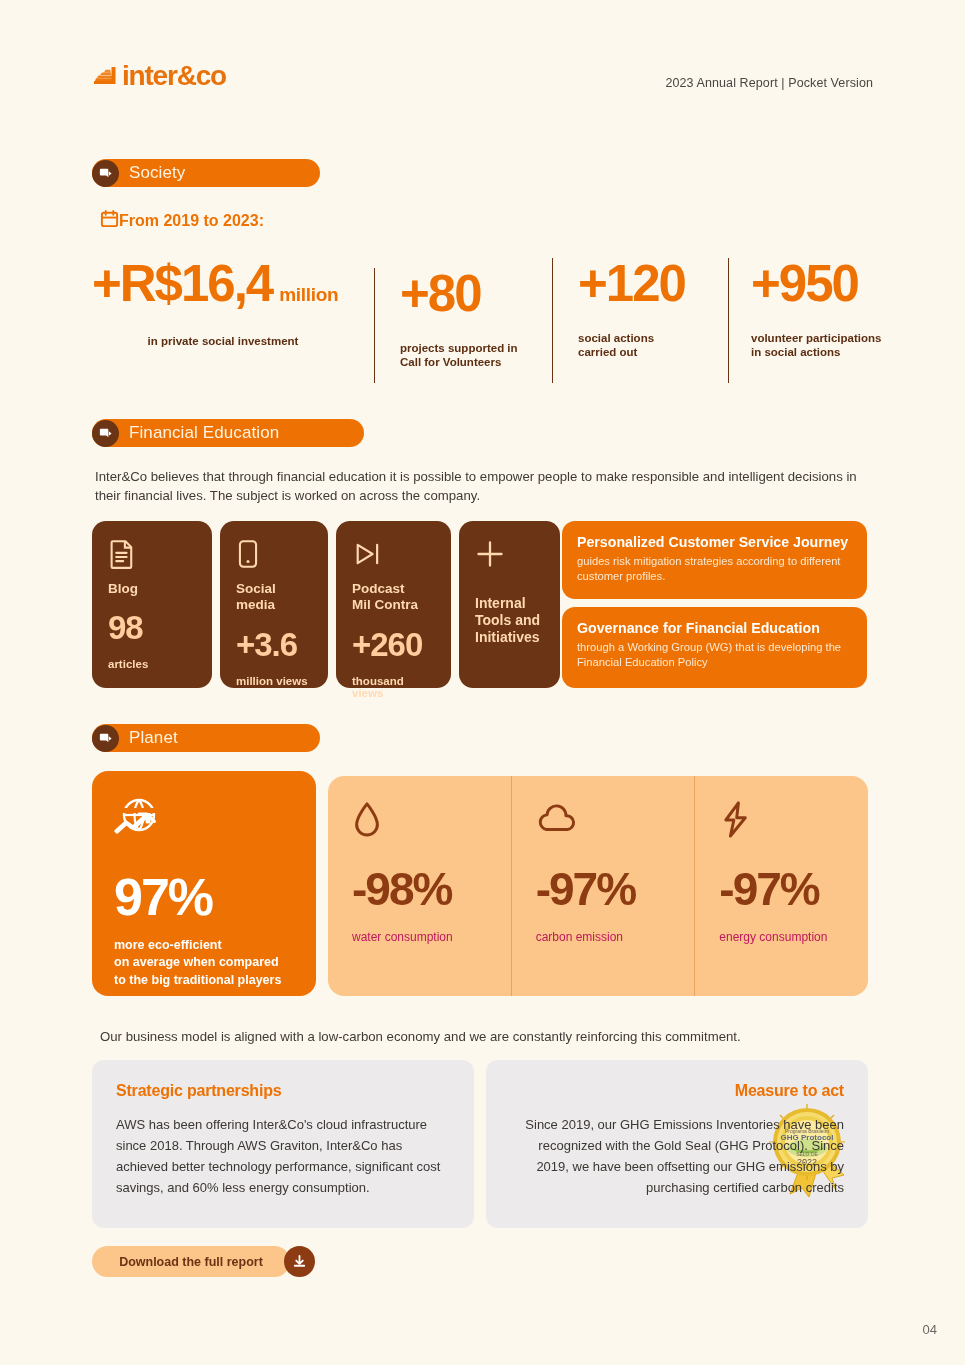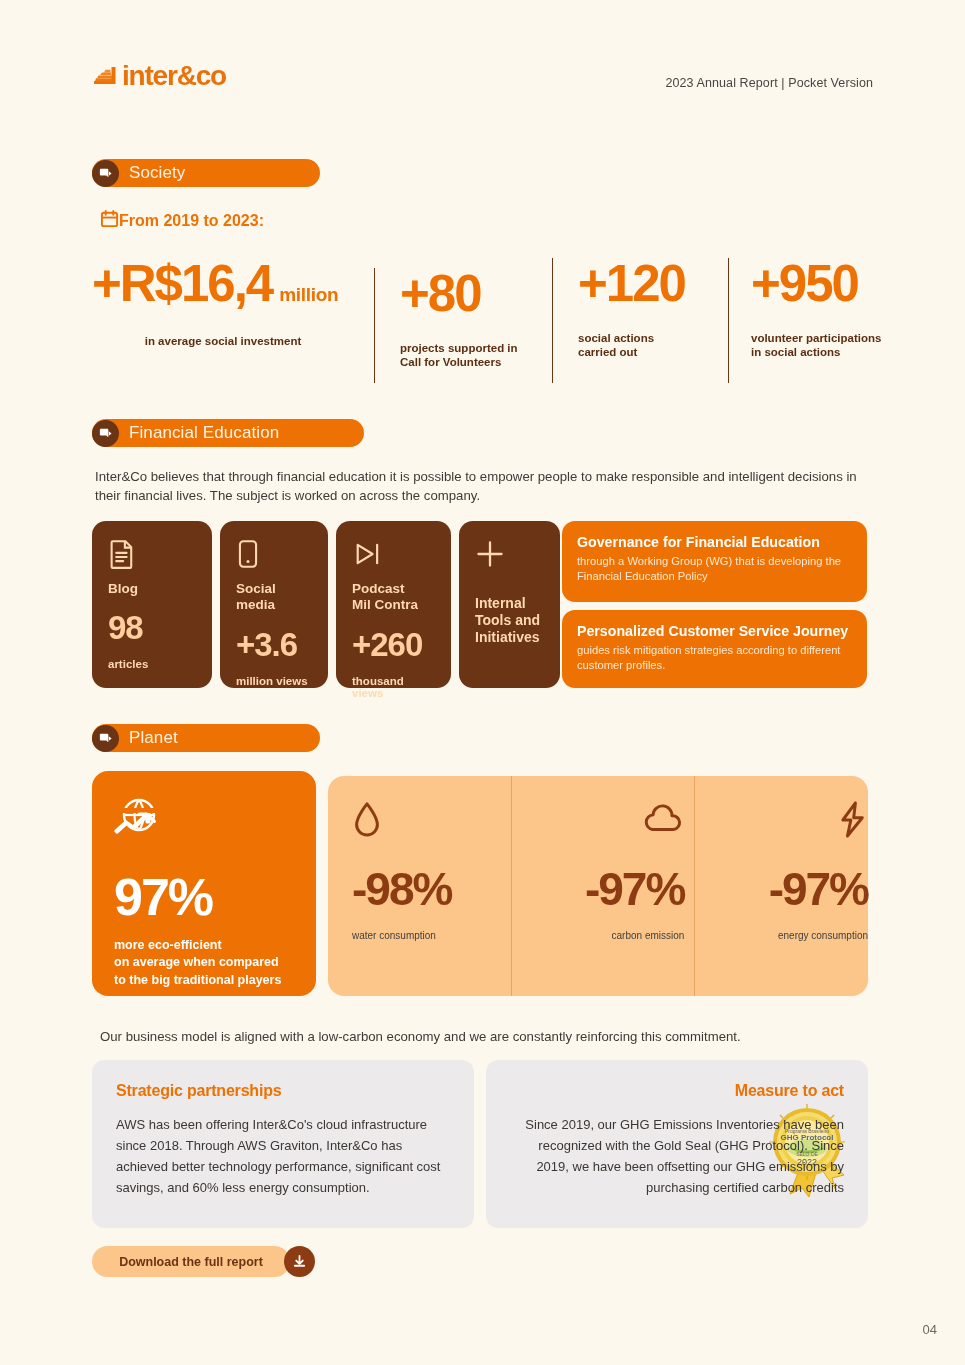--- a/index.html
+++ b/index.html
@@ -102,24 +102,24 @@
     background: #ed7203; border-radius: 16px; padding: 26px 20px 20px 22px; color: #fff;
   }
   .planet-main .big { font-size: 52px; font-weight: bold; line-height: 1; margin-top: 28px; letter-spacing: -2px; }
   .planet-main .desc { font-size: 12.5px; font-weight: bold; line-height: 1.38; margin-top: 14px; }
 
   .planet-panel {
     position: absolute; left: 328px; top: 776px; width: 540px; height: 220px;
     background: #fcc68a; border-radius: 16px; display: flex; gap: 10px;
   }
   .pp-col { flex: 1; padding: 24px 0 0 24px; position: relative; }
-  .pp-col + .pp-col { border-left: 1.5px solid #e8a35f; text-align: right; }
+  .pp-col + .pp-col { border-left: 1.5px solid #e8a35f; }
   .pp-ico { height: 40px; margin-bottom: 10px; }
   .pp-val { font-size: 46px; font-weight: bold; color: #8d3b12; line-height: 1; letter-spacing: -2px; margin-top: 26px; }
-  .pp-lab { font-size: 10px; color: #404040; margin-top: 18px; }
+  .pp-lab { font-size: 12px; color: #be185d; margin-top: 18px; }
 
   
   .lowcarbon {
     position: absolute; left: 100px; top: 1029px; width: 790px;
     font-size: 13.2px; color: #3f3a35;
   }
 
   
   .gbox { position: absolute; background: #eceaeb; border-radius: 12px; padding: 22px 24px; }
   .gb1 { left: 92px; top: 1060px; width: 382px; height: 168px; }
@@ -186,21 +186,21 @@
     </span>
     <span>From 2019 to 2023:</span>
   </div>
 
   <div class="stats">
     <div class="stat s1">
       <div class="stat-num">
         <span>+R$16,4</span>
         <span class="unit">million</span>
       </div>
-      <div class="stat-sub">in average social investment</div>
+      <div class="stat-sub">in private social investment</div>
     </div>
     <div class="stat s2">
       <div class="stat-num">+80</div>
       <div class="stat-sub">
         <div>projects supported in</div>
         <div>Call for Volunteers</div>
       </div>
     </div>
     <div class="stat s3">
       <div class="stat-num">+120</div>
@@ -282,27 +282,27 @@
       </div>
       <div class="fin-title">
         <div>Internal</div>
         <div>Tools and</div>
         <div>Initiatives</div>
       </div>
     </div>
   </div>
 
   <div class="call-col">
+    <div class="call-box cb1">
+      <div class="call-title">Personalized Customer Service Journey</div>
+      <div class="call-body">guides risk mitigation strategies according to different customer profiles.</div>
+    </div>
     <div class="call-box cb2">
       <div class="call-title">Governance for Financial Education</div>
       <div class="call-body">through a Working Group (WG) that is developing the Financial Education Policy</div>
-    </div>
-    <div class="call-box cb1">
-      <div class="call-title">Personalized Customer Service Journey</div>
-      <div class="call-body">guides risk mitigation strategies according to different customer profiles.</div>
     </div>
   </div>
 
   <div class="pill" style="left:92px; top:724px; width:228px;">
     <span class="pill-badge">
       <svg width="15" height="15" viewBox="0 0 16 16">
         <path d="M3 3 h7 a1 1 0 0 1 1 1 v8 l-2.2 -2 H3 a1 1 0 0 1 -1 -1 V4 a1 1 0 0 1 1 -1z" fill="#ffffff"></path>
         <path d="M11.5 5.6 l3 2.4 l-3 2.4 z" fill="#ffffff"></path>
       </svg>
     </span>

